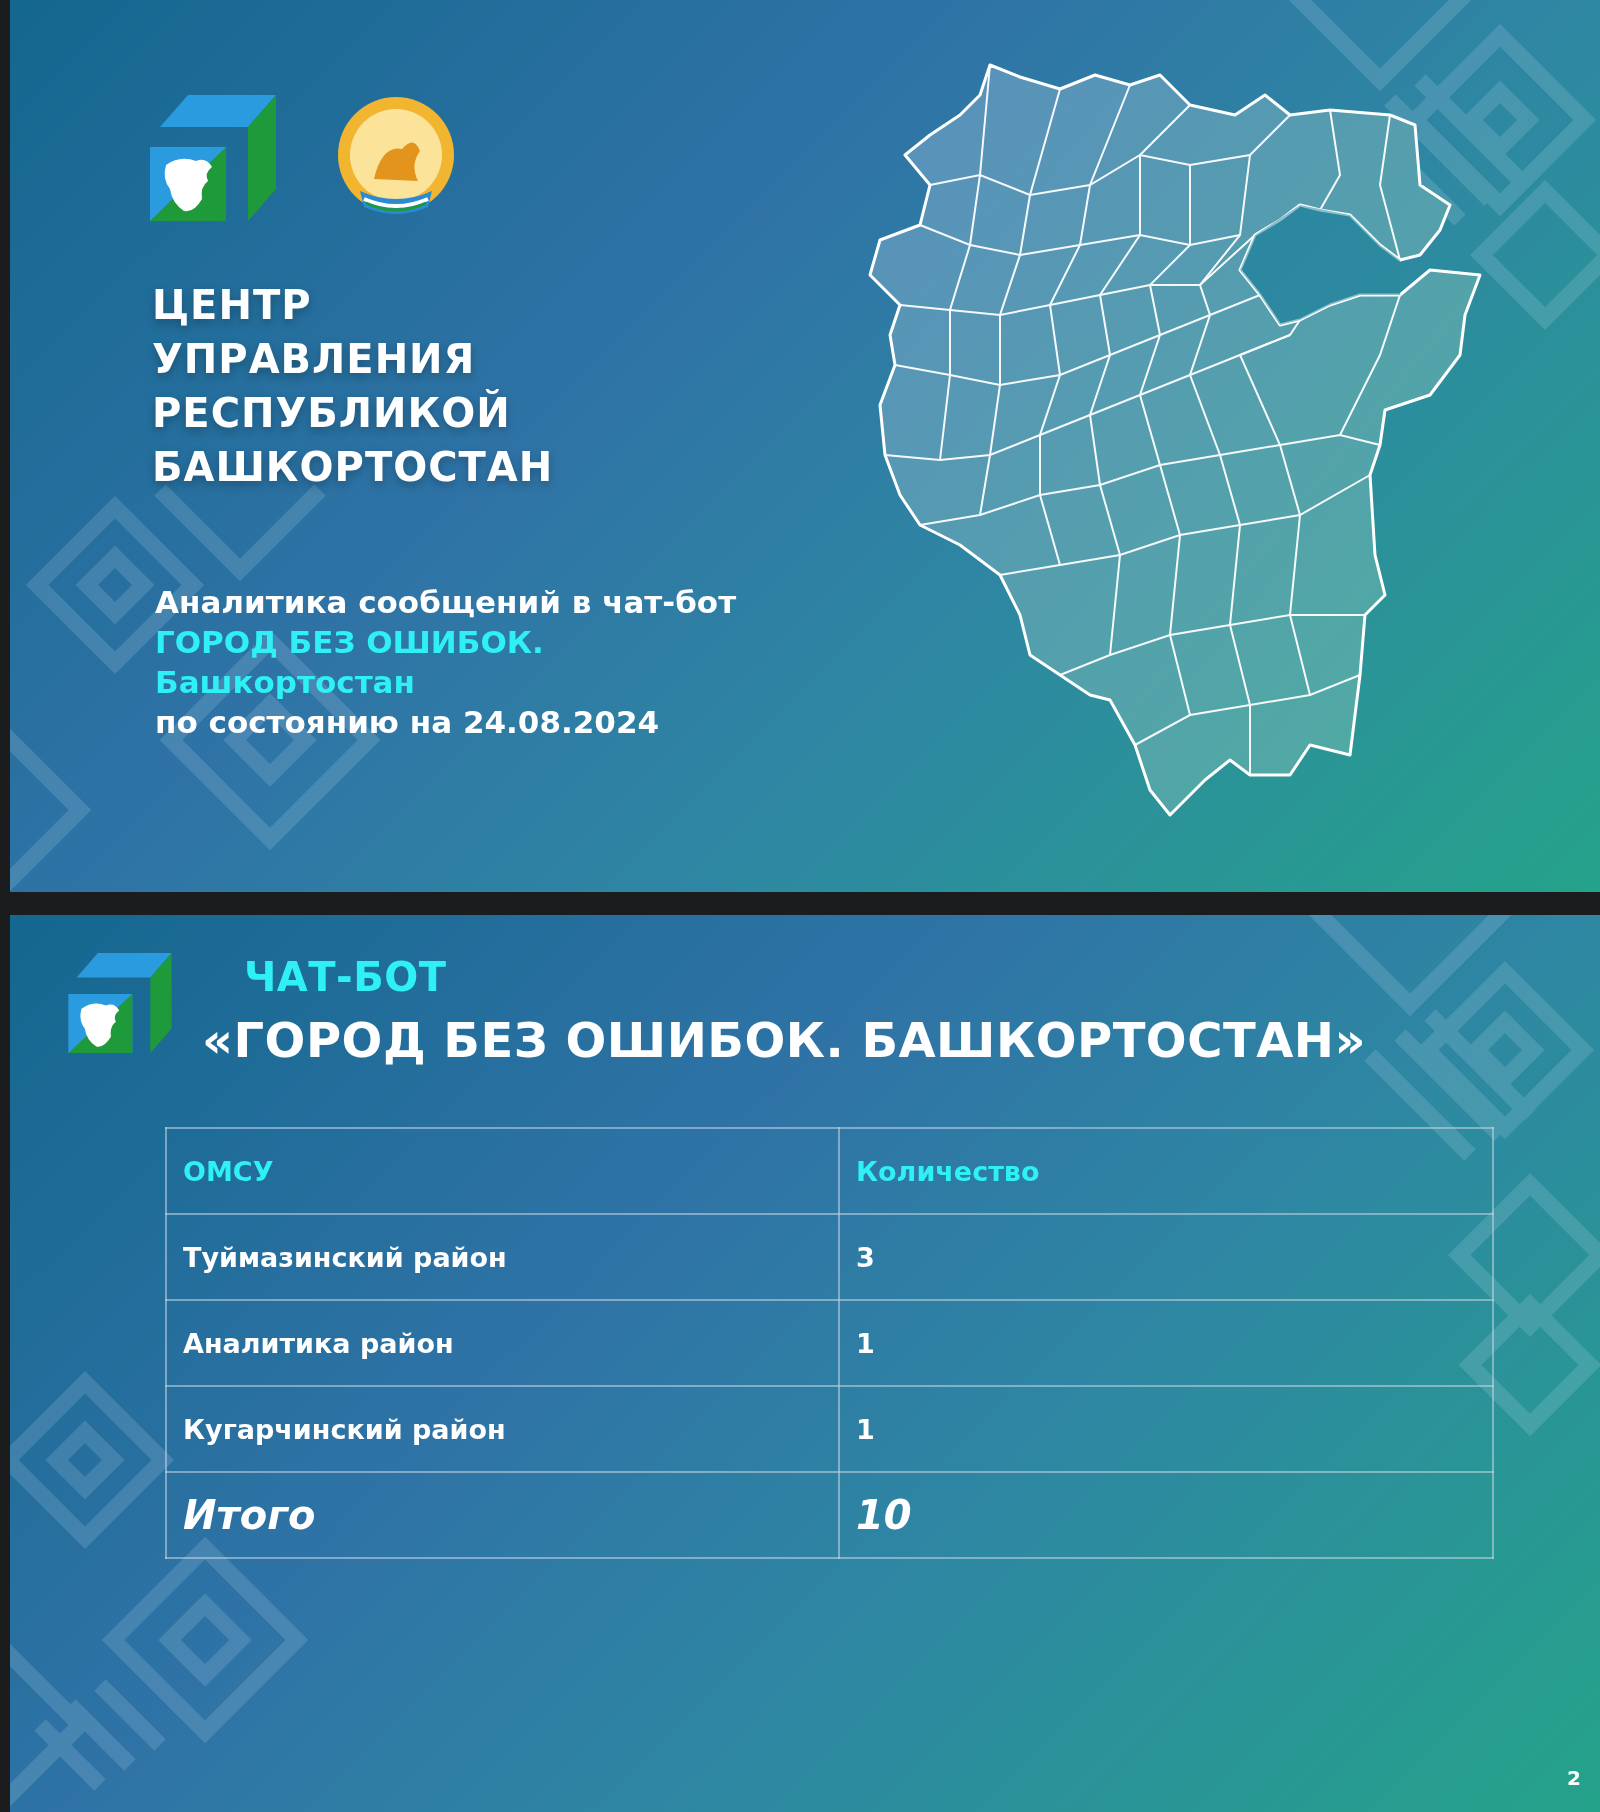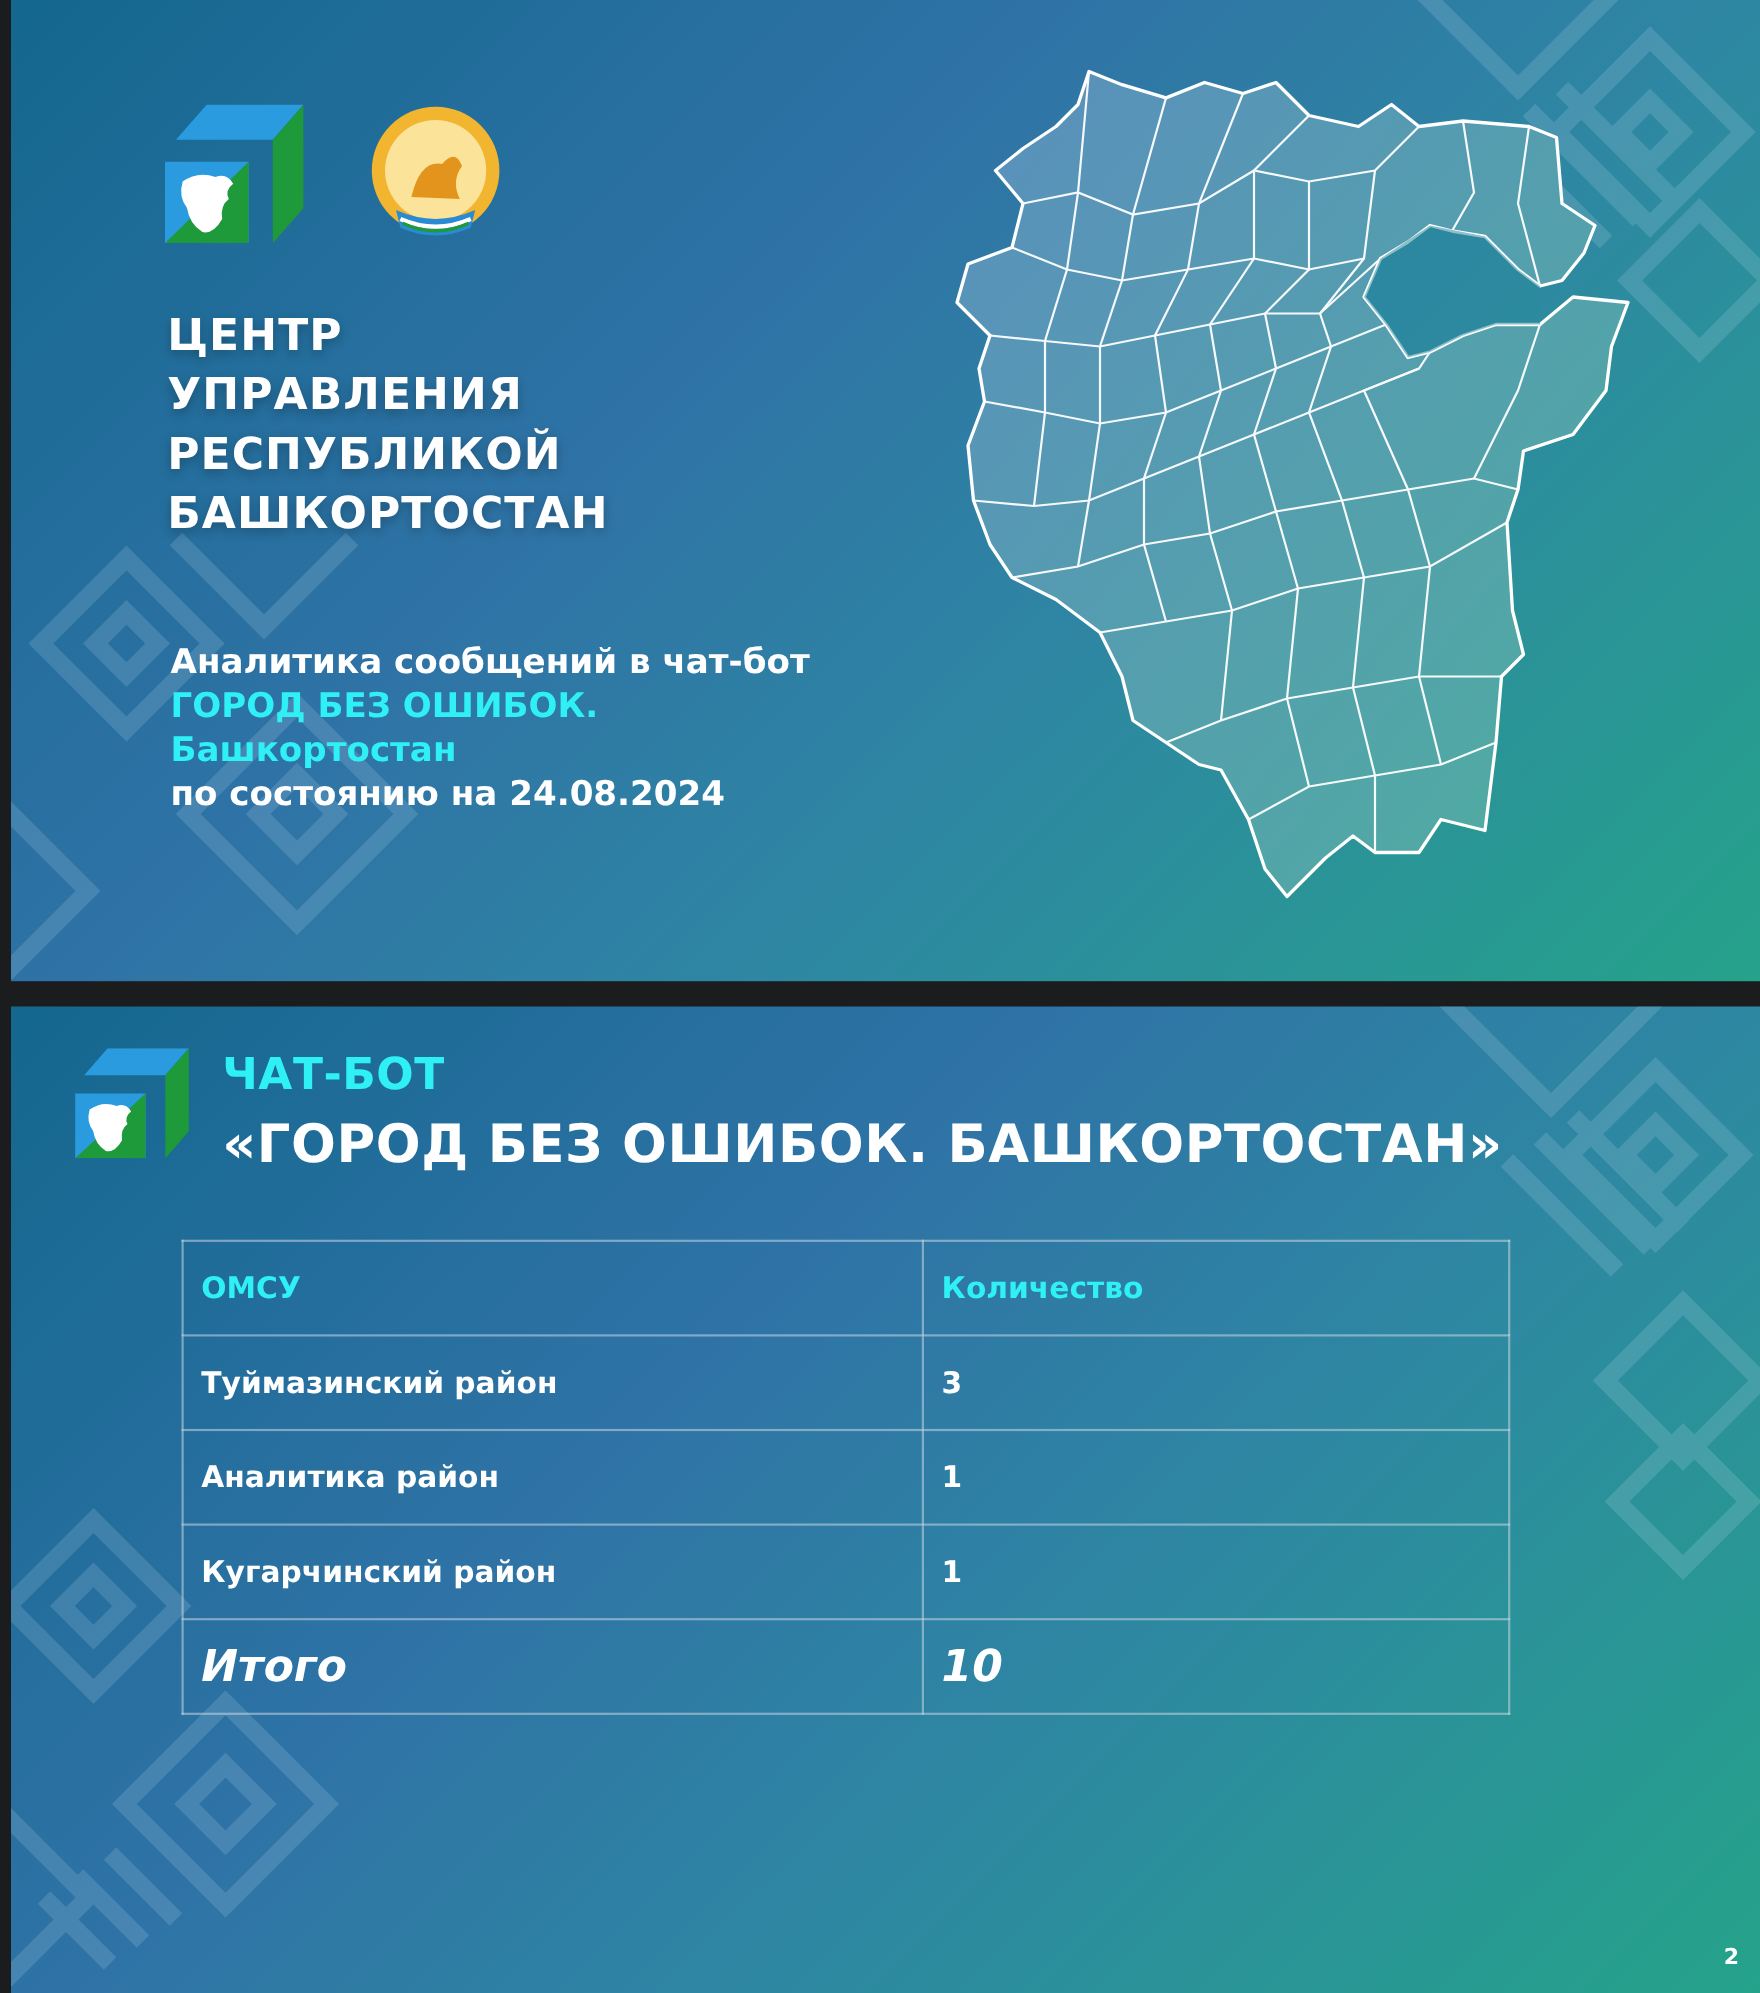--- a/index.html
+++ b/index.html
@@ -18,24 +18,24 @@
   
   .logo-cube { position:absolute; }
   .emblem { position:absolute; }
   .title-block { position:absolute; left:142px; top:278px; color:#fff; font-weight:bold; font-size:40px; line-height:54px; letter-spacing:1px; text-shadow:0 4px 10px rgba(0,0,0,0.25); }
   .title-block div { white-space:nowrap; }
   .subtitle { position:absolute; left:145px; top:582px; font-weight:bold; font-size:31px; line-height:40px; color:#fff; }
   .subtitle .accent { color:#2ff0f4; }
   .map { position:absolute; left:850px; top:55px; }
   
   .s2-header { position:absolute; left:192px; top:37px; font-weight:bold; }
-  .s2-header .l1 { color:#2ff0f4; font-size:40px; line-height:50px; letter-spacing:0.5px; }
+  .s2-header .l1 { color:#2ff0f4; font-size:40px; line-height:50px; letter-spacing:0.5px;margin-left:42px; }
   .s2-header .l2 { color:#fff; font-size:48px; line-height:52px; letter-spacing:0.5px;margin-top:12px; }
   table.data {
-    position:absolute; left:155px; top:212px; width:1208px; border-collapse:collapse;
+    position:absolute; left:155px; top:212px; width:1329px; border-collapse:collapse;
   }
   table.data td, table.data th {
     border:2px solid rgba(200,215,225,0.55); height:84px; padding:0 0 0 16px;
     text-align:left; font-size:27px; font-weight:bold; color:#fff; vertical-align:middle;
   }
   table.data th { color:#2ff0f4; }
   table.data .c1 { width:655px; }
   table.data tr.total td { font-size:40px;font-style:italic; }
   .page-num { position:absolute; right:19px; bottom:22px; color:#fff; font-weight:bold; font-size:20px; }
 </style>

